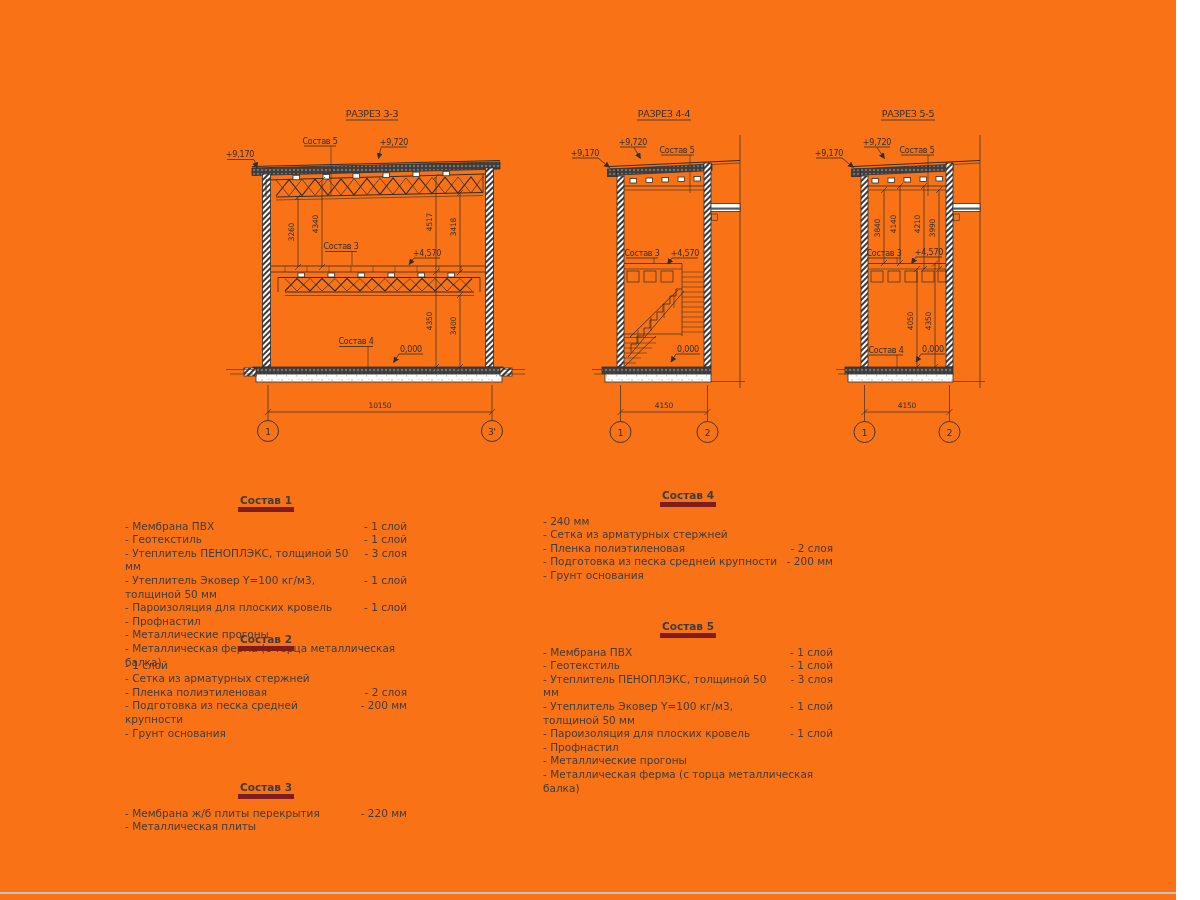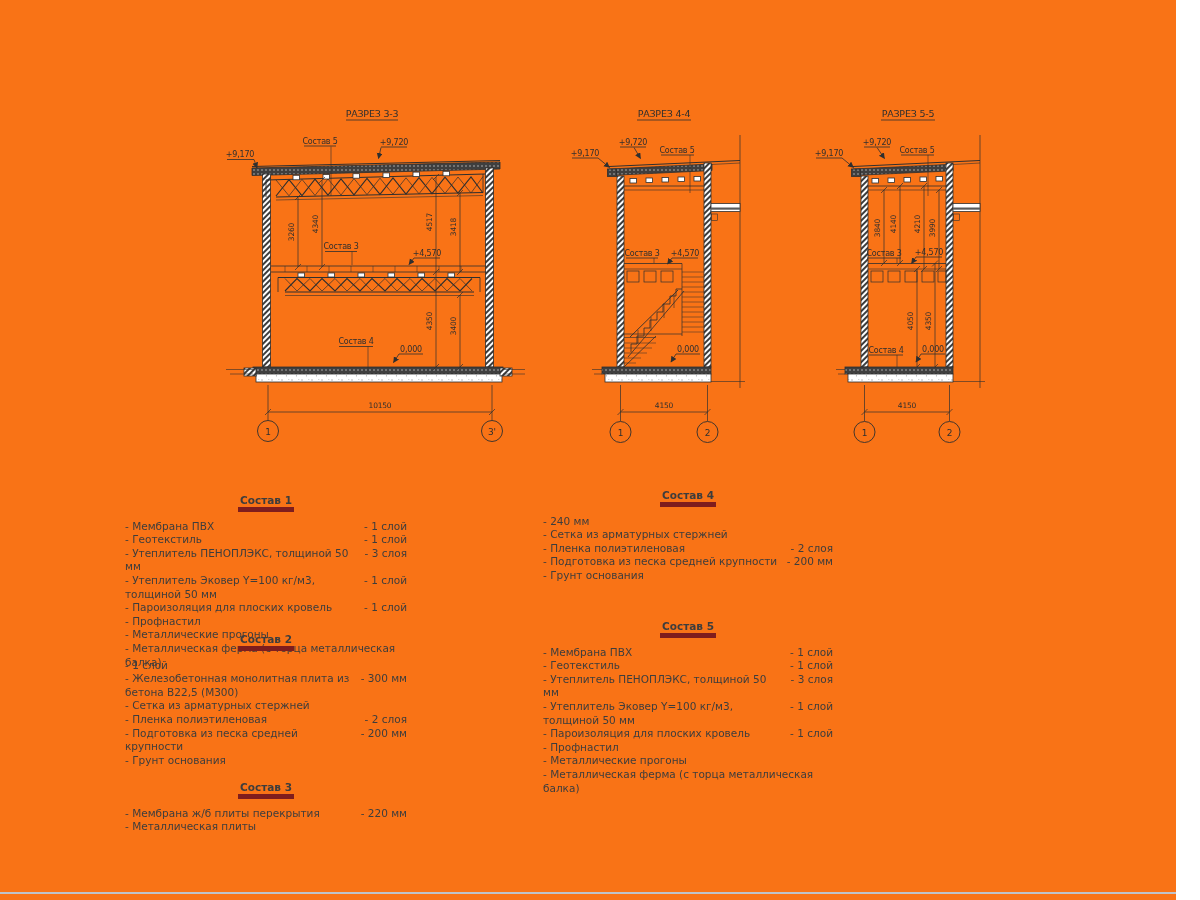--- a/index.html
+++ b/index.html
@@ -416,24 +416,20 @@
         <span class="n">Металлическая ферма (с торца металлическая балка)</span>
       </div>
 </div>
 
 <div class="comp" style="left:125px;top:633px;width:282px">
   <div class="title"><span>Состав 2</span></div>
   <div class="row">
         <span class="q">1 слой</span>
       </div>
   <div class="row">
-        <span class="n">Железобетонная  монолитная плита из бетона В22,5 (М300)</span>
-        <span class="q">300 мм</span>
-      </div>
-  <div class="row">
         <span class="n">Сетка из арматурных стержней</span>
       </div>
   <div class="row">
         <span class="n">Пленка полиэтиленовая</span>
         <span class="q">2 слоя</span>
       </div>
   <div class="row">
         <span class="n">Подготовка из песка средней крупности</span>
         <span class="q">200 мм</span>
       </div>

